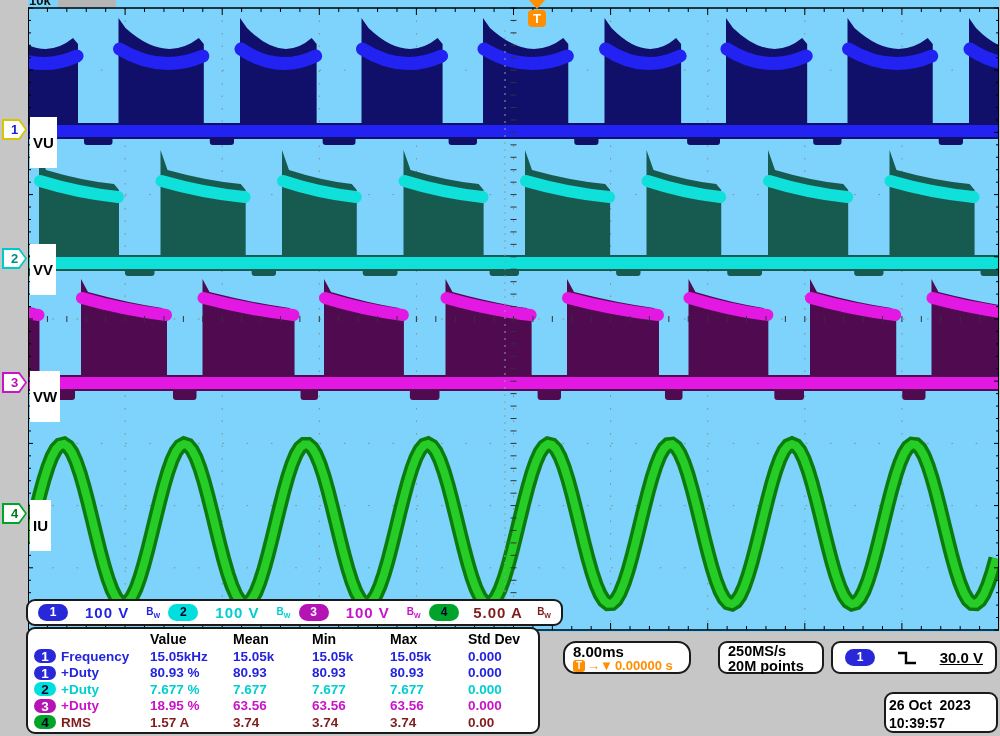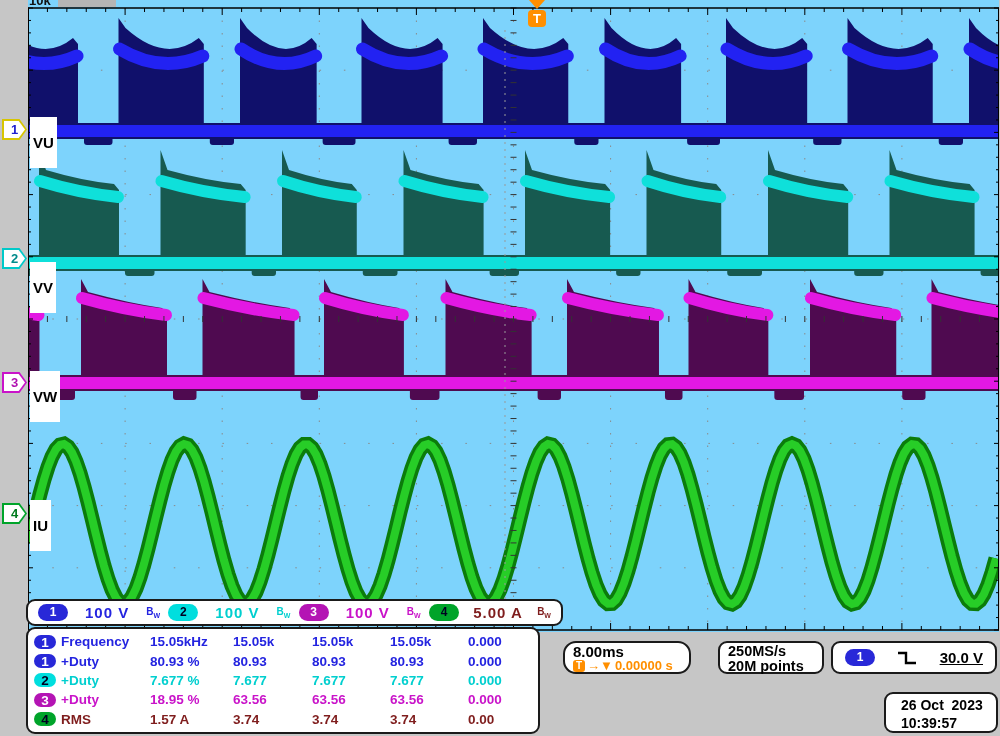--- a/index.html
+++ b/index.html
@@ -51,21 +51,21 @@
   .tbx{left:563px;top:641px;width:128px;height:33px;padding:1px 8px;border-radius:13px;}
   .tbx .l1{font:bold 15px "Liberation Sans",sans-serif;color:#000;line-height:15px;}
   .tbx .l2{display:flex;align-items:center;gap:2px;color:#ff8f00;font:bold 13px "Liberation Sans",sans-serif;line-height:14px;}
   .tbx .mini-t{display:inline-block;width:12px;height:12px;background:#ff8f00;border-radius:3px;color:#fff;
         font:bold 10px "Liberation Sans",sans-serif;text-align:center;line-height:12px;}
   .abx{left:718px;top:641px;width:106px;height:33px;padding:1px 8px;}
   .abx div{font:bold 14.5px "Liberation Sans",sans-serif;color:#000;line-height:14.5px;}
   .trbx{left:831px;top:641px;width:166px;height:33px;display:flex;align-items:center;
         justify-content:space-between;padding:0 12px;}
   .trbx .tval{font:bold 15px "Liberation Sans",sans-serif;color:#000;text-decoration:underline;}
-  .dtbx{left:884px;top:692px;width:114px;height:41px;padding:2px 15px;}
+  .dtbx{left:884px;top:692px;width:114px;height:41px;padding:2px 3px;}
   .dtbx div{font:bold 14px "Liberation Sans",sans-serif;color:#000;line-height:18px;white-space:pre;}
 </style>
 </head>
 <body>
 
 <div class="page">
 
   <div class="screen">
     <svg id="wf" width="971" height="632" viewBox="0 0 971 632">
         <line x1="97.1" y1="8" x2="97.1" y2="630" stroke="#8a8a8a" stroke-width="1" stroke-dasharray="1.5 11"></line>
@@ -510,21 +510,21 @@
   <div class="chm" style="top:119px">
     <div class="outer" style="background:#d7c500"></div>
     <div class="inner" style="color:#2020d0">1</div>
   </div>
   <div class="chlabel" style="top:117px">VU</div>
 
   <div class="chm" style="top:248px">
     <div class="outer" style="background:#00c9c9"></div>
     <div class="inner" style="color:#008b8b">2</div>
   </div>
-  <div class="chlabel" style="top:262px">VV</div>
+  <div class="chlabel" style="top:244px">VV</div>
 
   <div class="chm" style="top:372px">
     <div class="outer" style="background:#c913c9"></div>
     <div class="inner" style="color:#b011b0">3</div>
   </div>
   <div class="chlabel" style="top:371px">VW</div>
 
   <div class="chm" style="top:503px">
     <div class="outer" style="background:#00a42a"></div>
     <div class="inner" style="color:#007a1e">4</div>
@@ -548,20 +548,28 @@
       <span class="bw t3"><span>B</span><sub>W</sub></span>
     </div>
     <div class="bgrp">
       <span class="oval o4">4</span>
       <span class="bval t4">5.00 A</span>
       <span class="bw t4"><span>B</span><sub>W</sub></span>
     </div>
   </div>
 
   <div class="mtable">
+    <div class="mrow mhdr">
+      <span></span>
+      <span>Value</span>
+      <span>Mean</span>
+      <span>Min</span>
+      <span>Max</span>
+      <span>Std Dev</span>
+    </div>
     <div class="mrow">
       <span class="mname">
           <span class="badge o1">1</span>
           <span class="t1">Frequency</span>
         </span>
       <span class="t1">15.05kHz</span>
       <span class="t1">15.05k</span>
       <span class="t1">15.05k</span>
       <span class="t1">15.05k</span>
       <span class="t1">0.000</span>

